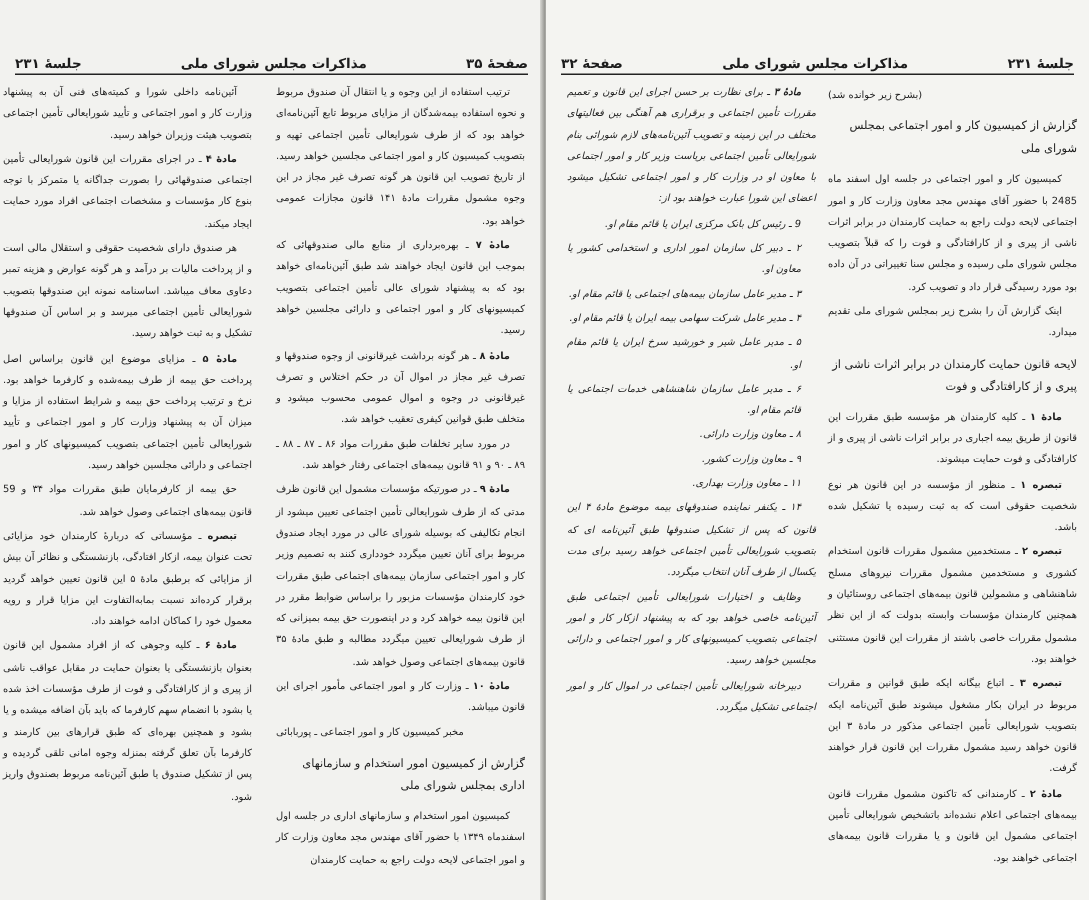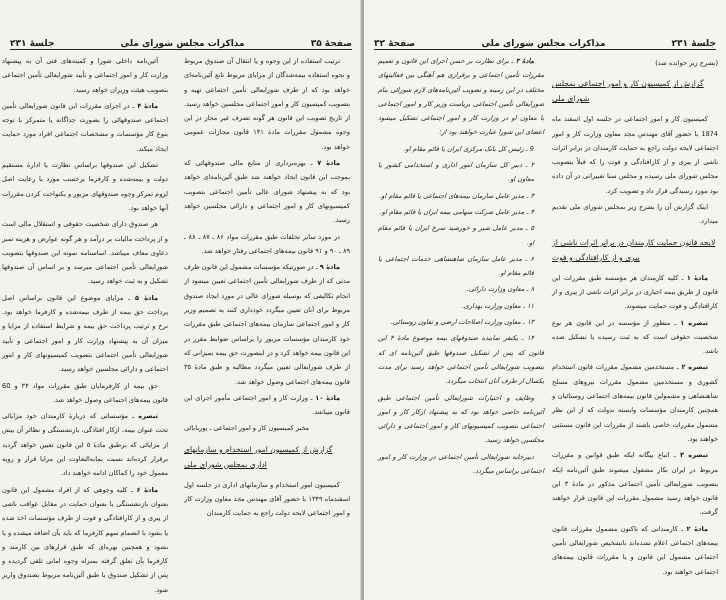--- a/index.html
+++ b/index.html
@@ -12,88 +12,88 @@
          background:linear-gradient(to right,#d8d8d4,#9a9a96,#d8d8d4);}
   .header{position:absolute;top:34px;left:10px;right:10px;height:14px;
           border-bottom:1.3px solid #222;display:flex;justify-content:space-between;align-items:flex-end;
           direction:rtl;font-size:9px;font-weight:bold;padding-bottom:1px;}
   .header span{white-space:nowrap;}
   .col{position:absolute;top:54px;width:166px;direction:rtl;text-align:justify;
        font-size:6.6px;line-height:14.3px;}
   .col p{margin:0 0 2px 0;}
   .col p.indent{text-indent:10px;}
   .col p.center{text-align:left;}
-  .col p.title{text-align:left;font-size:7.6px;line-height:15px;margin:6px 0 6px;text-decoration:underline;}
-  .col p.note{text-align:right;margin:2px 0 6px;}
+  .col p.title{text-align:right;font-size:7.6px;line-height:15px;margin:6px 0 6px;}
+  .col p.note{text-align:left;margin:2px 0 6px;}
   .col .lbl{font-weight:bold;}
   .col p.item{padding-right:10px;}
   .page.left .col.c1{right:12px;}
   .page.left .col.c2{right:194px;}
   .page.right .col.c1{right:8px;}
   .page.right .col.c2{right:182px;font-style:italic;}
 </style>
 </head>
 <body>
 
 <div class="page left">
   <div class="header">
     <span>صفحهٔ ۳۵</span>
     <span>مذاکرات مجلس شورای ملی</span>
     <span>جلسهٔ ۲۳۱</span>
   </div>
   <div class="col c1">
       <p class="indent">ترتیب استفاده از این وجوه و یا انتقال آن صندوق مربوط و نحوه استفاده بیمه‌شدگان از مزایای مربوط تابع آئین‌نامه‌ای خواهد بود که از طرف شورایعالی تأمین اجتماعی تهیه و بتصویب کمیسیون کار و امور اجتماعی مجلسین خواهد رسید. از تاریخ تصویب این قانون هر گونه تصرف غیر مجاز در این وجوه مشمول مقررات مادهٔ ۱۴۱ قانون مجازات عمومی خواهد بود.</p>
       <p class="indent"><span class="lbl">مادهٔ ۷</span><span> ـ بهره‌برداری از منابع مالی صندوقهائی که بموجب این قانون ایجاد خواهند شد طبق آئین‌نامه‌ای خواهد بود که به پیشنهاد شورای عالی تأمین اجتماعی بتصویب کمیسیونهای کار و امور اجتماعی و دارائی مجلسین خواهد رسید.</span></p>
+      <p class="indent"><span class="lbl">مادهٔ ۸</span><span> ـ هر گونه برداشت غیرقانونی از وجوه صندوقها و تصرف غیر مجاز در اموال آن در حکم اختلاس و تصرف غیرقانونی در وجوه و اموال عمومی محسوب میشود و متخلف طبق قوانین کیفری تعقیب خواهد شد.</span></p>
       <p class="indent">در مورد سایر تخلفات طبق مقررات مواد ۸۶ ـ ۸۷ ـ ۸۸ ـ ۸۹ ـ ۹۰ و ۹۱ قانون بیمه‌های اجتماعی رفتار خواهد شد.</p>
       <p class="indent"><span class="lbl">مادهٔ ۹</span><span> ـ در صورتیکه مؤسسات مشمول این قانون ظرف مدتی که از طرف شورایعالی تأمین اجتماعی تعیین میشود از انجام تکالیفی که بوسیله شورای عالی در مورد ایجاد صندوق مربوط برای آنان تعیین میگردد خودداری کنند به تصمیم وزیر کار و امور اجتماعی سازمان بیمه‌های اجتماعی طبق مقررات خود کارمندان مؤسسات مزبور را براساس ضوابط مقرر در این قانون بیمه خواهد کرد و در اینصورت حق بیمه بمیزانی که از طرف شورایعالی تعیین میگردد مطالبه و طبق مادهٔ ۳۵ قانون بیمه‌های اجتماعی وصول خواهد شد.</span></p>
       <p class="indent"><span class="lbl">مادهٔ ۱۰</span><span> ـ وزارت کار و امور اجتماعی مأمور اجرای این قانون میباشد.</span></p>
       <p class="center">مخبر کمیسیون کار و امور اجتماعی ـ پوربابائی</p>
       <p class="title">گزارش از کمیسیون امور استخدام و سازمانهای اداری بمجلس شورای ملی</p>
       <p class="indent">کمیسیون امور استخدام و سازمانهای اداری در جلسه اول اسفندماه ۱۳۴۹ با حضور آقای مهندس مجد معاون وزارت کار و امور اجتماعی لایحه دولت راجع به حمایت کارمندان</p>
     </div>
   <div class="col c2">
       <p class="indent">آئین‌نامه داخلی شورا و کمیته‌های فنی آن به پیشنهاد وزارت کار و امور اجتماعی و تأیید شورایعالی تأمین اجتماعی بتصویب هیئت وزیران خواهد رسید.</p>
       <p class="indent"><span class="lbl">مادهٔ ۴</span><span> ـ در اجرای مقررات این قانون شورایعالی تأمین اجتماعی صندوقهائی را بصورت جداگانه یا متمرکز با توجه بنوع کار مؤسسات و مشخصات اجتماعی افراد مورد حمایت ایجاد میکند.</span></p>
-      <p class="indent">تشکیل این صندوقها براساس نظارت یا ادارهٔ مستقیم دولت و بیمه‌شده و کارفرما برحسب مورد با رعایت اصل لزوم تمرکز وجوه صندوقهای مزبور و یکنواخت کردن مقررات آنها خواهد بود.</p>
       <p class="indent">هر صندوق دارای شخصیت حقوقی و استقلال مالی است و از پرداخت مالیات بر درآمد و هر گونه عوارض و هزینه تمبر دعاوی معاف میباشد. اساسنامه نمونه این صندوقها بتصویب شورایعالی تأمین اجتماعی میرسد و بر اساس آن صندوقها تشکیل و به ثبت خواهد رسید.</p>
       <p class="indent"><span class="lbl">مادهٔ ۵</span><span> ـ مزایای موضوع این قانون براساس اصل پرداخت حق بیمه از طرف بیمه‌شده و کارفرما خواهد بود. نرخ و ترتیب پرداخت حق بیمه و شرایط استفاده از مزایا و میزان آن به پیشنهاد وزارت کار و امور اجتماعی و تأیید شورایعالی تأمین اجتماعی بتصویب کمیسیونهای کار و امور اجتماعی و دارائی مجلسین خواهد رسید.</span></p>
-      <p class="indent">حق بیمه از کارفرمایان طبق مقررات مواد ۳۴ و 60 قانون بیمه‌های اجتماعی وصول خواهد شد.</p>
+      <p class="indent">حق بیمه از کارفرمایان طبق مقررات مواد ۳۴ و 59 قانون بیمه‌های اجتماعی وصول خواهد شد.</p>
       <p class="indent"><span class="lbl">تبصره</span><span> ـ مؤسساتی که دربارهٔ کارمندان خود مزایائی تحت عنوان بیمه، ازکار افتادگی، بازنشستگی و نظائر آن بیش از مزایائی که برطبق مادهٔ ۵ این قانون تعیین خواهد گردید برقرار کرده‌اند نسبت بمابه‌التفاوت این مزایا قرار و رویه معمول خود را کماکان ادامه خواهند داد.</span></p>
       <p class="indent"><span class="lbl">مادهٔ ۶</span><span> ـ کلیه وجوهی که از افراد مشمول این قانون بعنوان بازنشستگی یا بعنوان حمایت در مقابل عواقب ناشی از پیری و از کارافتادگی و فوت از طرف مؤسسات اخذ شده یا بشود با انضمام سهم کارفرما که باید بآن اضافه میشده و یا بشود و همچنین بهره‌ای که طبق قرارهای بین کارمند و کارفرما بآن تعلق گرفته بمنزله وجوه امانی تلقی گردیده و پس از تشکیل صندوق یا طبق آئین‌نامه مربوط بصندوق واریز شود.</span></p>
     </div>
 </div>
 
 <div class="spine"></div>
 
 <div class="page right">
   <div class="header">
     <span>جلسهٔ ۲۳۱</span>
     <span>مذاکرات مجلس شورای ملی</span>
     <span>صفحهٔ ۳۲</span>
   </div>
   <div class="col c1">
       <p class="note">(بشرح زیر خوانده شد)</p>
       <p class="title">گزارش از کمیسیون کار و امور اجتماعی بمجلس شورای ملی</p>
-      <p class="indent">کمیسیون کار و امور اجتماعی در جلسه اول اسفند ماه 1874 با حضور آقای مهندس مجد معاون وزارت کار و امور اجتماعی لایحه دولت راجع به حمایت کارمندان در برابر اثرات ناشی از پیری و از کارافتادگی و فوت را که قبلاً بتصویب مجلس شورای ملی رسیده و مجلس سنا تغییراتی در آن داده بود مورد رسیدگی قرار داد و تصویب کرد.</p>
+      <p class="indent">کمیسیون کار و امور اجتماعی در جلسه اول اسفند ماه 2485 با حضور آقای مهندس مجد معاون وزارت کار و امور اجتماعی لایحه دولت راجع به حمایت کارمندان در برابر اثرات ناشی از پیری و از کارافتادگی و فوت را که قبلاً بتصویب مجلس شورای ملی رسیده و مجلس سنا تغییراتی در آن داده بود مورد رسیدگی قرار داد و تصویب کرد.</p>
       <p class="indent">اینک گزارش آن را بشرح زیر بمجلس شورای ملی تقدیم میدارد.</p>
       <p class="title">لایحه قانون حمایت کارمندان در برابر اثرات ناشی از پیری و از کارافتادگی و فوت</p>
       <p class="indent"><span class="lbl">مادهٔ ۱</span><span> ـ کلیه کارمندان هر مؤسسه طبق مقررات این قانون از طریق بیمه اجباری در برابر اثرات ناشی از پیری و از کارافتادگی و فوت حمایت میشوند.</span></p>
       <p class="indent"><span class="lbl">تبصره ۱</span><span> ـ منظور از مؤسسه در این قانون هر نوع شخصیت حقوقی است که به ثبت رسیده یا تشکیل شده باشد.</span></p>
       <p class="indent"><span class="lbl">تبصره ۲</span><span> ـ مستخدمین مشمول مقررات قانون استخدام کشوری و مستخدمین مشمول مقررات نیروهای مسلح شاهنشاهی و مشمولین قانون بیمه‌های اجتماعی روستائیان و همچنین کارمندان مؤسسات وابسته بدولت که از این نظر مشمول مقررات خاصی باشند از مقررات این قانون مستثنی خواهند بود.</span></p>
       <p class="indent"><span class="lbl">تبصره ۳</span><span> ـ اتباع بیگانه ایکه طبق قوانین و مقررات مربوط در ایران بکار مشغول میشوند طبق آئین‌نامه ایکه بتصویب شورایعالی تأمین اجتماعی مذکور در مادهٔ ۳ این قانون خواهد رسید مشمول مقررات این قانون قرار خواهند گرفت.</span></p>
       <p class="indent"><span class="lbl">مادهٔ ۲</span><span> ـ کارمندانی که تاکنون مشمول مقررات قانون بیمه‌های اجتماعی اعلام نشده‌اند باتشخیص شورایعالی تأمین اجتماعی مشمول این قانون و یا مقررات قانون بیمه‌های اجتماعی خواهند بود.</span></p>
     </div>
   <div class="col c2">
       <p class="indent"><span class="lbl">مادهٔ ۳</span><span> ـ برای نظارت بر حسن اجرای این قانون و تعمیم مقررات تأمین اجتماعی و برقراری هم آهنگی بین فعالیتهای مختلف در این زمینه و تصویب آئین‌نامه‌های لازم شورائی بنام شورایعالی تأمین اجتماعی بریاست وزیر کار و امور اجتماعی با معاون او در وزارت کار و امور اجتماعی تشکیل میشود اعضای این شورا عبارت خواهند بود از:</span></p>
       <p class="item">9 ـ رئیس کل بانک مرکزی ایران یا قائم مقام او.</p>
       <p class="item">۲ ـ دبیر کل سازمان امور اداری و استخدامی کشور یا معاون او.</p>
       <p class="item">۳ ـ مدیر عامل سازمان بیمه‌های اجتماعی یا قائم مقام او.</p>
       <p class="item">۴ ـ مدیر عامل شرکت سهامی بیمه ایران یا قائم مقام او.</p>
       <p class="item">۵ ـ مدیر عامل شیر و خورشید سرخ ایران یا قائم مقام او.</p>
       <p class="item">۶ ـ مدیر عامل سازمان شاهنشاهی خدمات اجتماعی یا قائم مقام او.</p>
       <p class="item">۸ ـ معاون وزارت دارائی.</p>
+      <p class="item">۹ ـ معاون وزارت کشور.</p>
       <p class="item">۱۱ ـ معاون وزارت بهداری.</p>
-      <p class="item">۱۳ ـ معاون وزارت اصلاحات ارضی و تعاون روستائی.</p>
       <p class="indent">۱۴ ـ یکنفر نماینده صندوقهای بیمه موضوع مادهٔ ۴ این قانون که پس از تشکیل صندوقها طبق آئین‌نامه ای که بتصویب شورایعالی تأمین اجتماعی خواهد رسید برای مدت یکسال از طرف آنان انتخاب میگردد.</p>
       <p class="indent">وظایف و اختیارات شورایعالی تأمین اجتماعی طبق آئین‌نامه خاصی خواهد بود که به پیشنهاد ازکار کار و امور اجتماعی بتصویب کمیسیونهای کار و امور اجتماعی و دارائی مجلسین خواهد رسید.</p>
-      <p class="indent">دبیرخانه شورایعالی تأمین اجتماعی در وزارت کار و امور اجتماعی براساس میگردد.</p>
+      <p class="indent">دبیرخانه شورایعالی تأمین اجتماعی در اموال کار و امور اجتماعی تشکیل میگردد.</p>
     </div>
 </div>
 
 </body></html>

